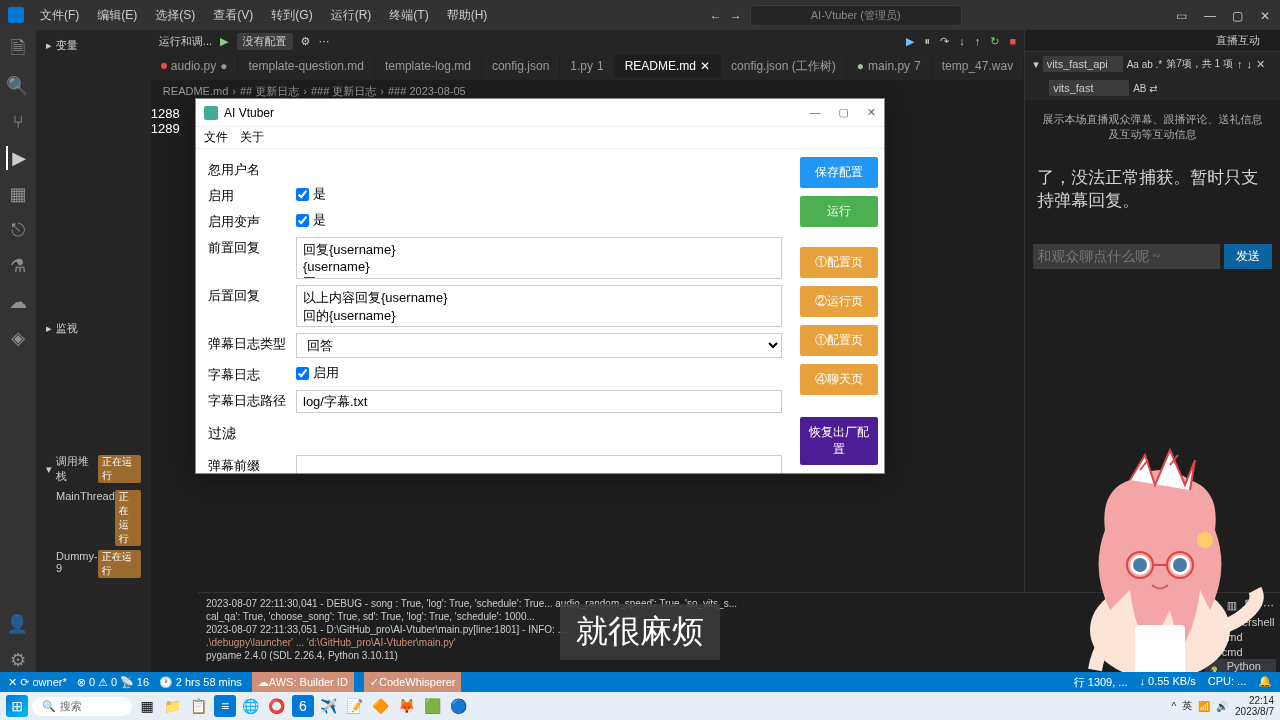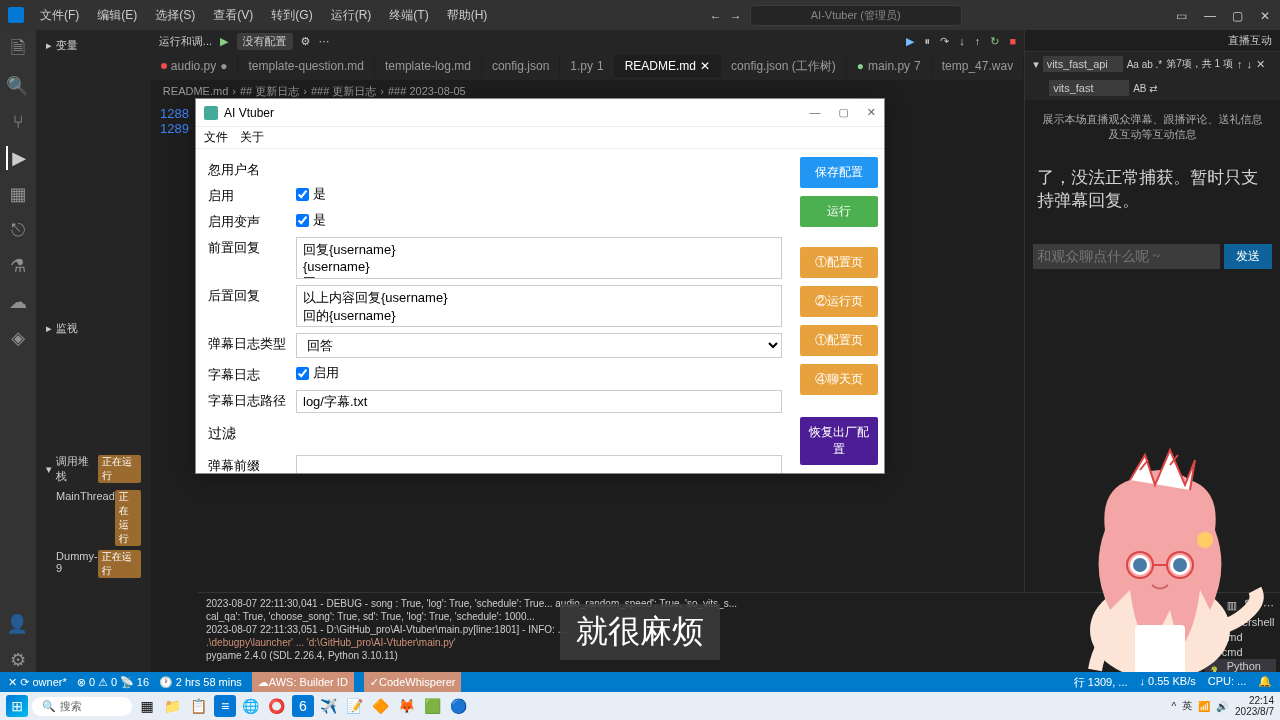--- a/index.html
+++ b/index.html
@@ -33,27 +33,27 @@
 .toolbar-row { height: 22px; background: #252526; display: flex; align-items: center; padding: 0 8px; font-size: 11px; color: #ccc; gap: 8px; }
 .toolbar-row .dropdown { background: #3c3c3c; padding: 1px 6px; border-radius: 2px; }
 .toolbar-row .debug-controls { display: flex; gap: 10px; margin-left: auto; }
 .tabs { height: 28px; background: #252526; display: flex; align-items: center; overflow: hidden; }
 .tabs .tab { padding: 4px 10px; font-size: 12px; color: #999; display: flex; align-items: center; gap: 4px; cursor: pointer; border-right: 1px solid #1e1e1e; white-space: nowrap; }
 .tabs .tab.active { background: #1e1e1e; color: #fff; }
 .tabs .tab .dot { width: 6px; height: 6px; border-radius: 50%; }
 .breadcrumb { height: 22px; padding: 2px 12px; font-size: 11px; color: #999; display: flex; align-items: center; gap: 4px; }
 .code-lines { padding: 4px 0; font-family: Consolas, monospace; font-size: 13px; }
 .code-lines .line { display: flex; }
-.code-lines .lineno { width: 50px; text-align: right; padding-right: 12px; color: #3b82f6; }
+.code-lines .lineno { width: 50px; padding-right: 12px; color: #ffffff; }
 .code-lines .red { color: #f14c4c; }
 .code-lines .white { color: #d4d4d4; }
 
 
 .right-panel { width: 340px; background: #1e1e1e; border-left: 1px solid #333; display: flex; flex-direction: column; }
-.right-panel .panel-tabs { height: 22px; display: flex; justify-content: flex-end; padding-right: 8px; font-size: 11px; color: #ccc; border-bottom: 1px solid #333; align-items: center; }
+.right-panel .panel-tabs { height: 22px; display: flex; justify-content: flex-end; padding-right: 20px; font-size: 11px; color: #ccc; border-bottom: 1px solid #333; align-items: center; }
 .right-panel .search-row { padding: 4px 8px; display: flex; align-items: center; gap: 4px; font-size: 11px; color: #ccc; background: #252526; }
 .right-panel .search-row input { background: #3c3c3c; border: none; color: #ccc; padding: 2px 4px; font-size: 11px; width: 80px; }
 .right-panel .content { flex: 1; padding: 8px; font-size: 12px; color: #ccc; }
 .right-panel .desc { font-size: 11px; color: #aaa; text-align: center; padding: 4px; }
 .right-panel .sample-text { color: #d4d4d4; font-size: 17px; padding: 20px 4px; }
 .right-panel .input-row { display: flex; gap: 4px; margin-top: 12px; }
 .right-panel .input-row input { flex: 1; background: #3c3c3c; border: none; padding: 4px; color: #ccc; font-size: 14px; font-family: Liberation Serif, serif; }
 .right-panel .input-row button { background: #0e639c; border: none; color: #fff; padding: 4px 12px; font-size: 12px; cursor: pointer; }
 .right-panel .code-preview { font-family: Consolas, monospace; font-size: 9px; color: #6a9955; padding: 4px; line-height: 1.2; white-space: pre; overflow: hidden; }
 

